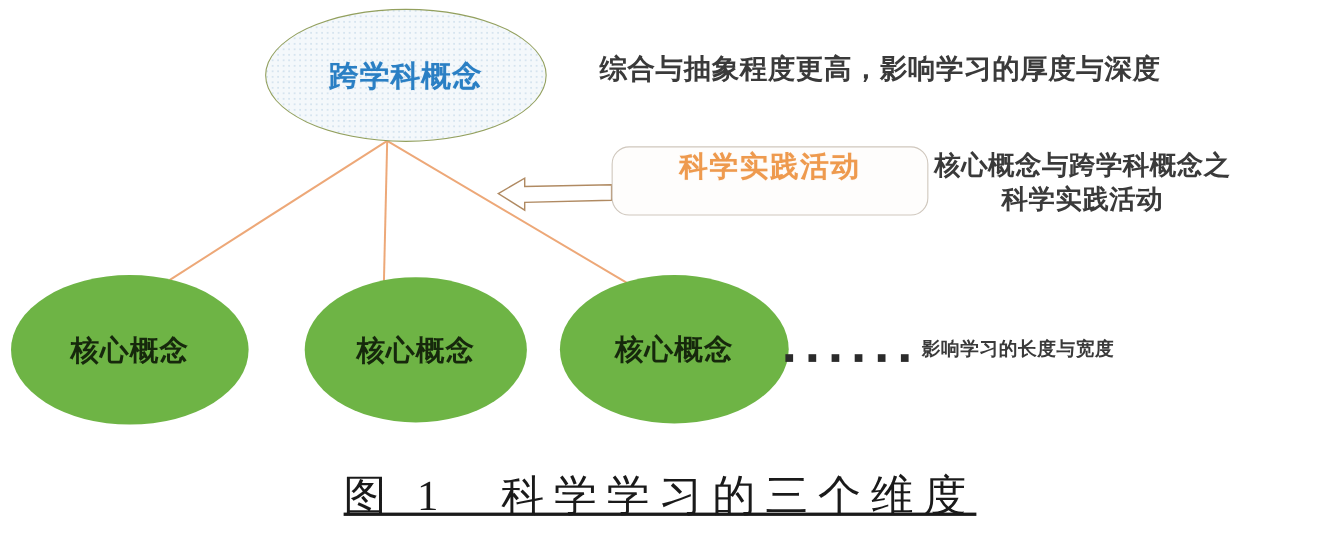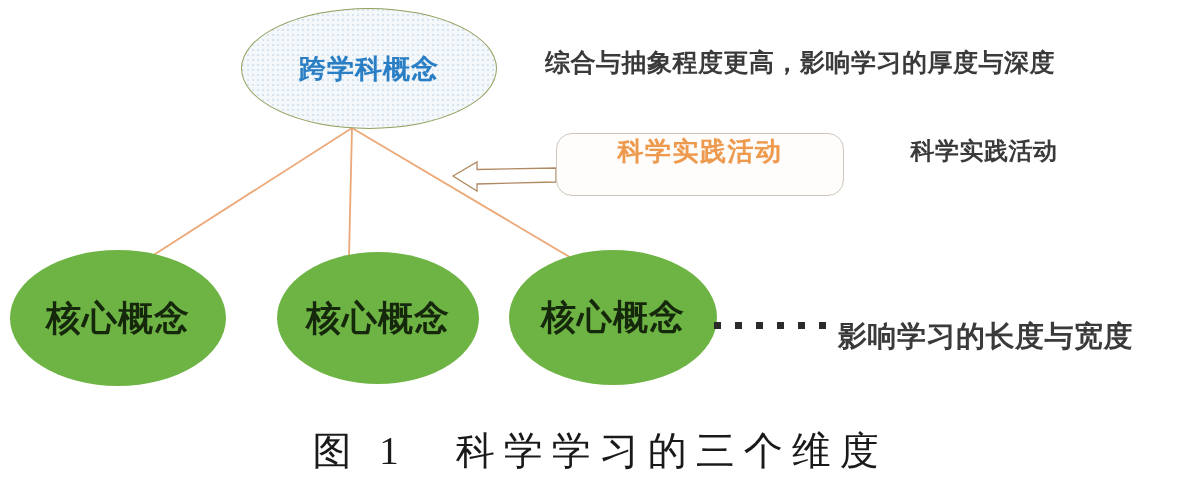--- a/index.html
+++ b/index.html
@@ -64,21 +64,21 @@
   }
 
   
   .core-ellipse {
     border-radius: 50%;
     background: #6eb445;
     border: none;
     box-shadow: 0 0 0 0 rgba(0,0,0,0);
   }
   .core-ellipse .node-label {
-    font-size: 35px;
+    font-size: 26px;
     font-weight: 700;
     color: #16280c;
     letter-spacing: 1px;
   }
   #core-ellipse-1 { left: 10px;  top: 250px; width: 216px; height: 136px; }
   #core-ellipse-2 { left: 277px; top: 252px; width: 202px; height: 132px; }
   #core-ellipse-3 { left: 509px; top: 250px; width: 208px; height: 135px; }
 
   
   #practice-box {
@@ -121,22 +121,22 @@
     left: 838px;
     top: 136px;
     width: 292px;
     font-size: 24px;
     line-height: 1.28;
     text-align: center;
     white-space: normal;
   }
   #annotation-length {
     left: 838px;
-    top: 317px;
-    font-size: 29px;
+    top: 306px;
+    font-size: 17px;
   }
 
   
   #ellipsis-dots {
     position: absolute;
     left: 714px;
     top: 322px;
     display: flex;
     gap: 14px;
     align-items: center;
@@ -152,20 +152,21 @@
     position: absolute;
     left: 0;
     top: 424px;
     width: 1200px;
     text-align: center;
     font-family: "Liberation Serif", "DejaVu Serif", serif;
     font-size: 39px;
     color: #1a1a1a;
     letter-spacing: 9px;
     white-space: pre;
+    text-decoration: underline;
   }
 </style>
 </head>
 <body>
 
 <div id="figure-root">
 
   <svg id="connector-layer" viewBox="0 0 1200 489" width="1200" height="489">
 
     <line x1="352" y1="128" x2="152" y2="256" stroke="#eda878" stroke-width="1.8"></line>
@@ -193,20 +194,21 @@
     <span class="node-label">核心概念</span>
   </div>
 
   <div id="practice-box">
     <span class="node-label">科学实践活动</span>
   </div>
 
   <div class="annotation" id="annotation-depth">综合与抽象程度更高，影响学习的厚度与深度</div>
 
   <div class="annotation" id="annotation-bridge">
+    <div>核心概念与跨学科概念之</div>
     <div>科学实践活动</div>
   </div>
 
   <div id="ellipsis-dots">
     <span class="dot"></span>
     <span class="dot"></span>
     <span class="dot"></span>
     <span class="dot"></span>
     <span class="dot"></span>
     <span class="dot"></span>

